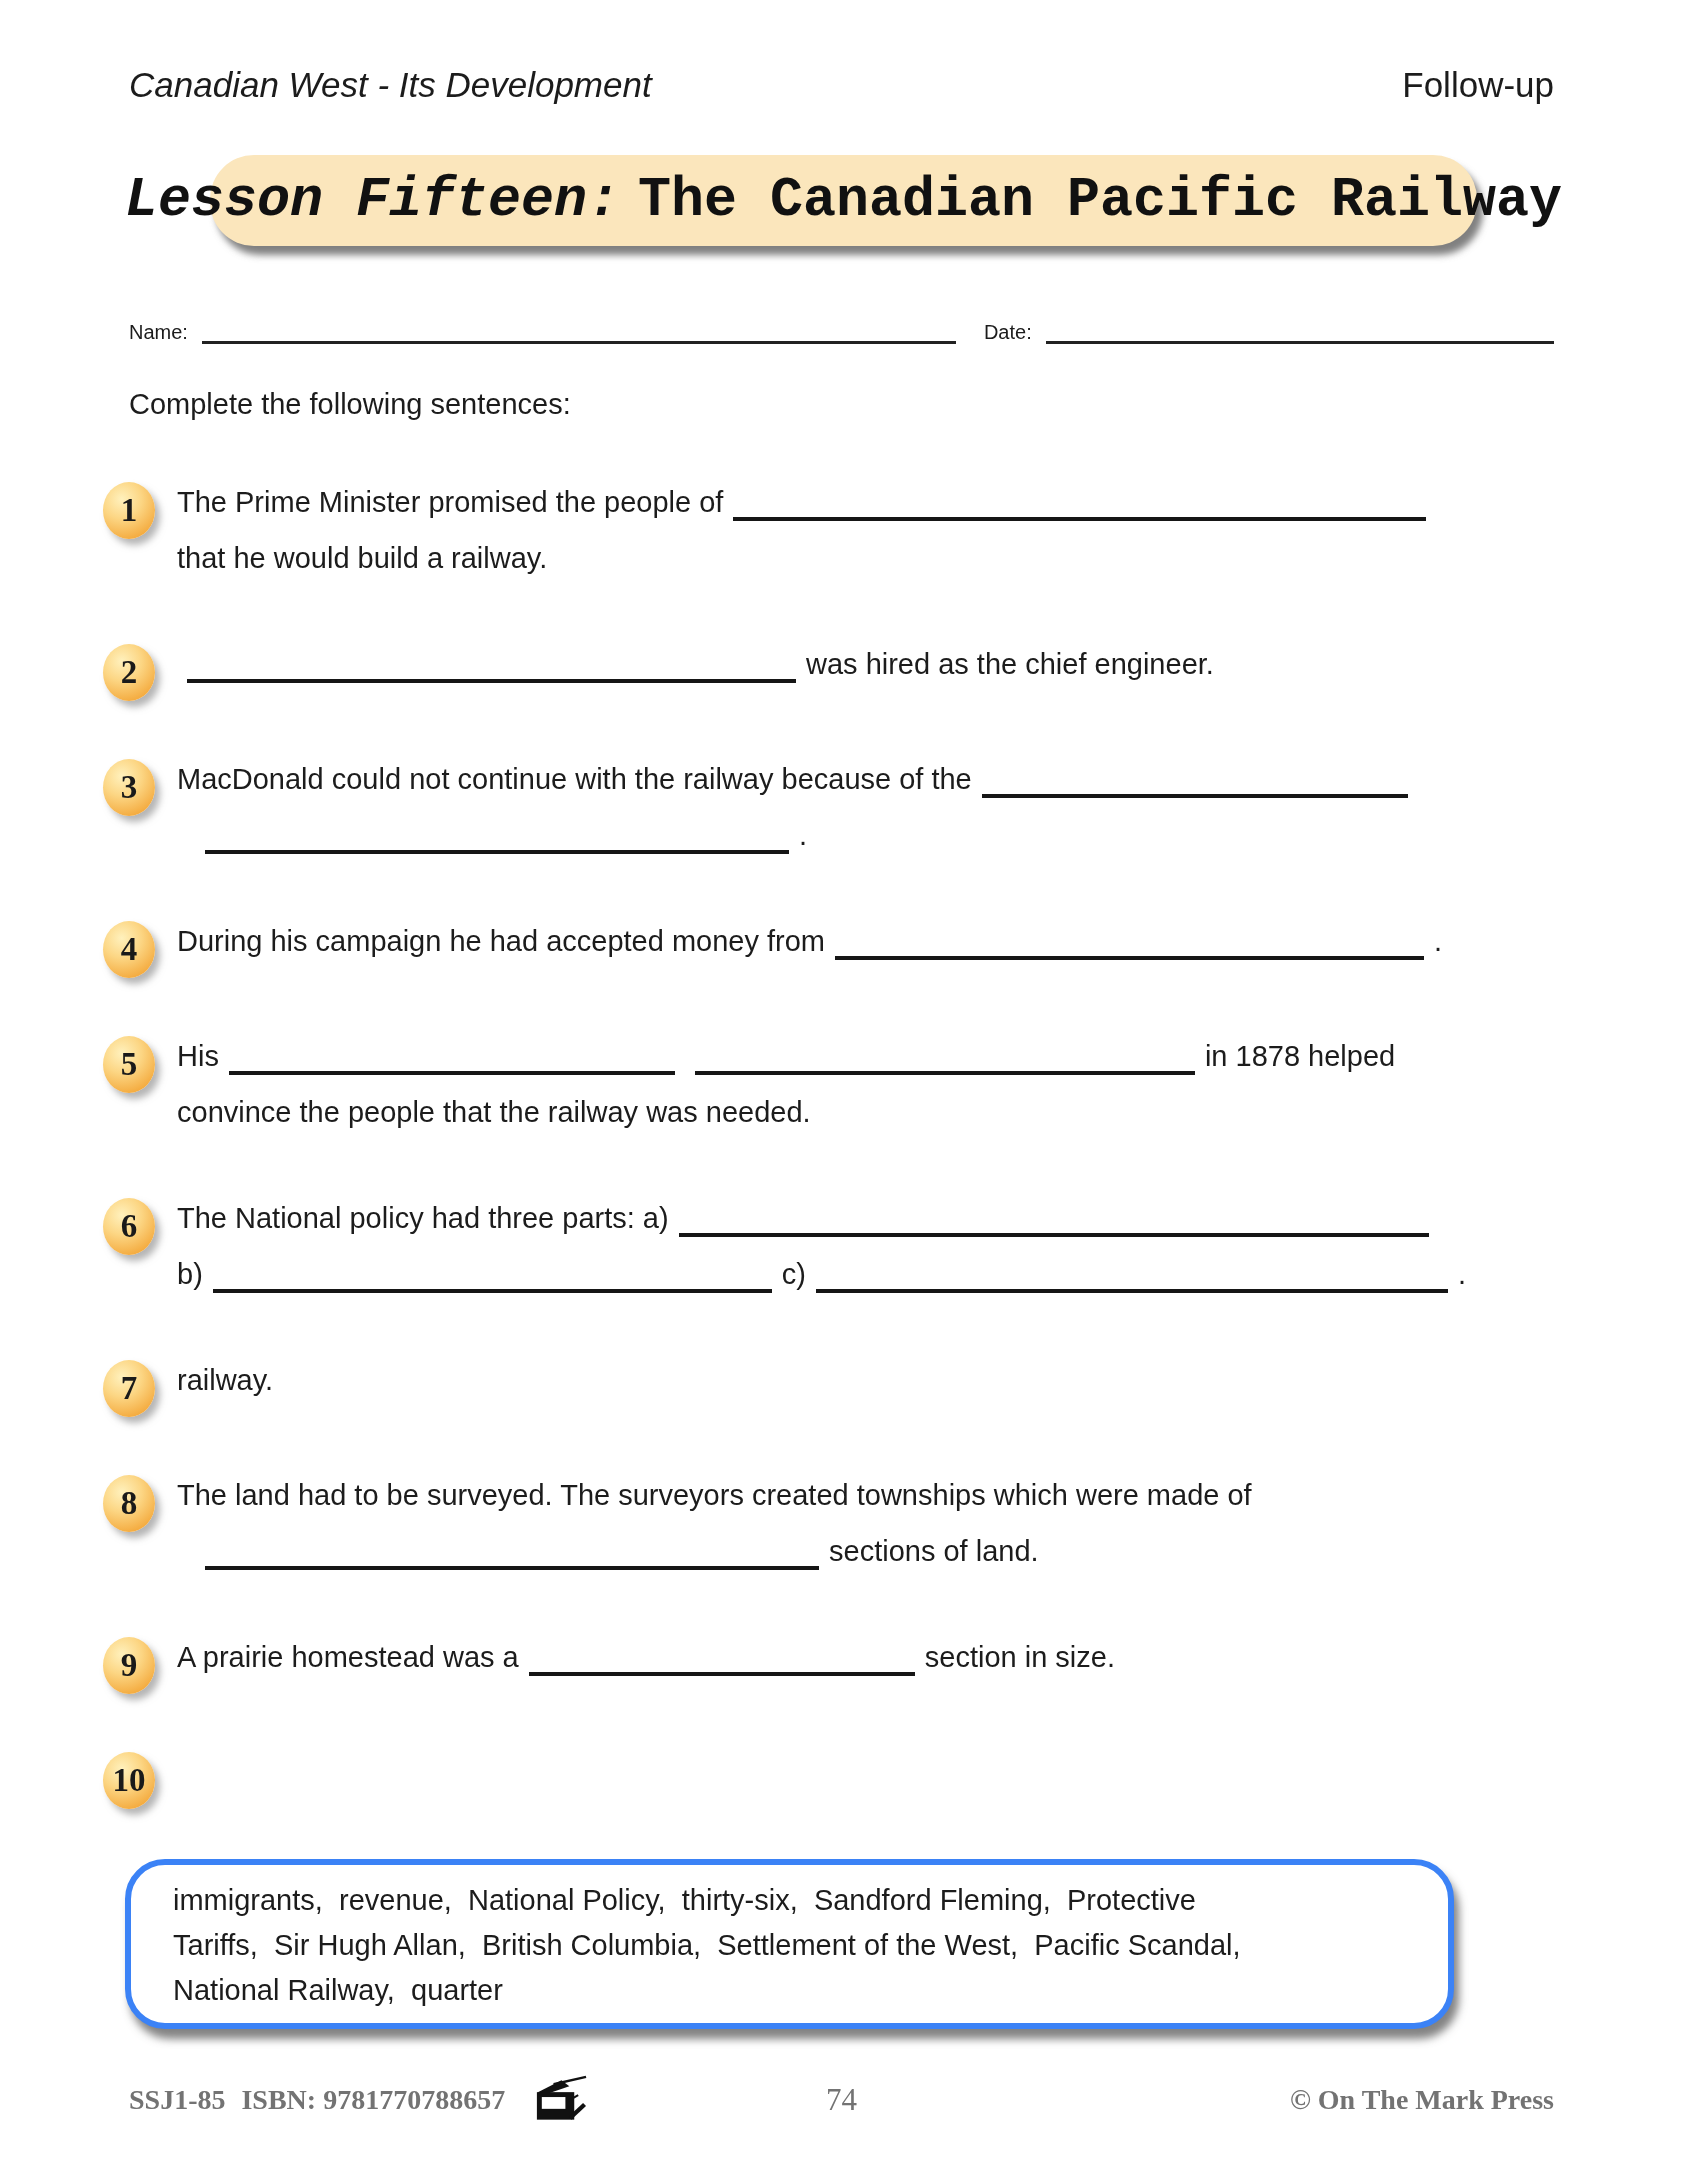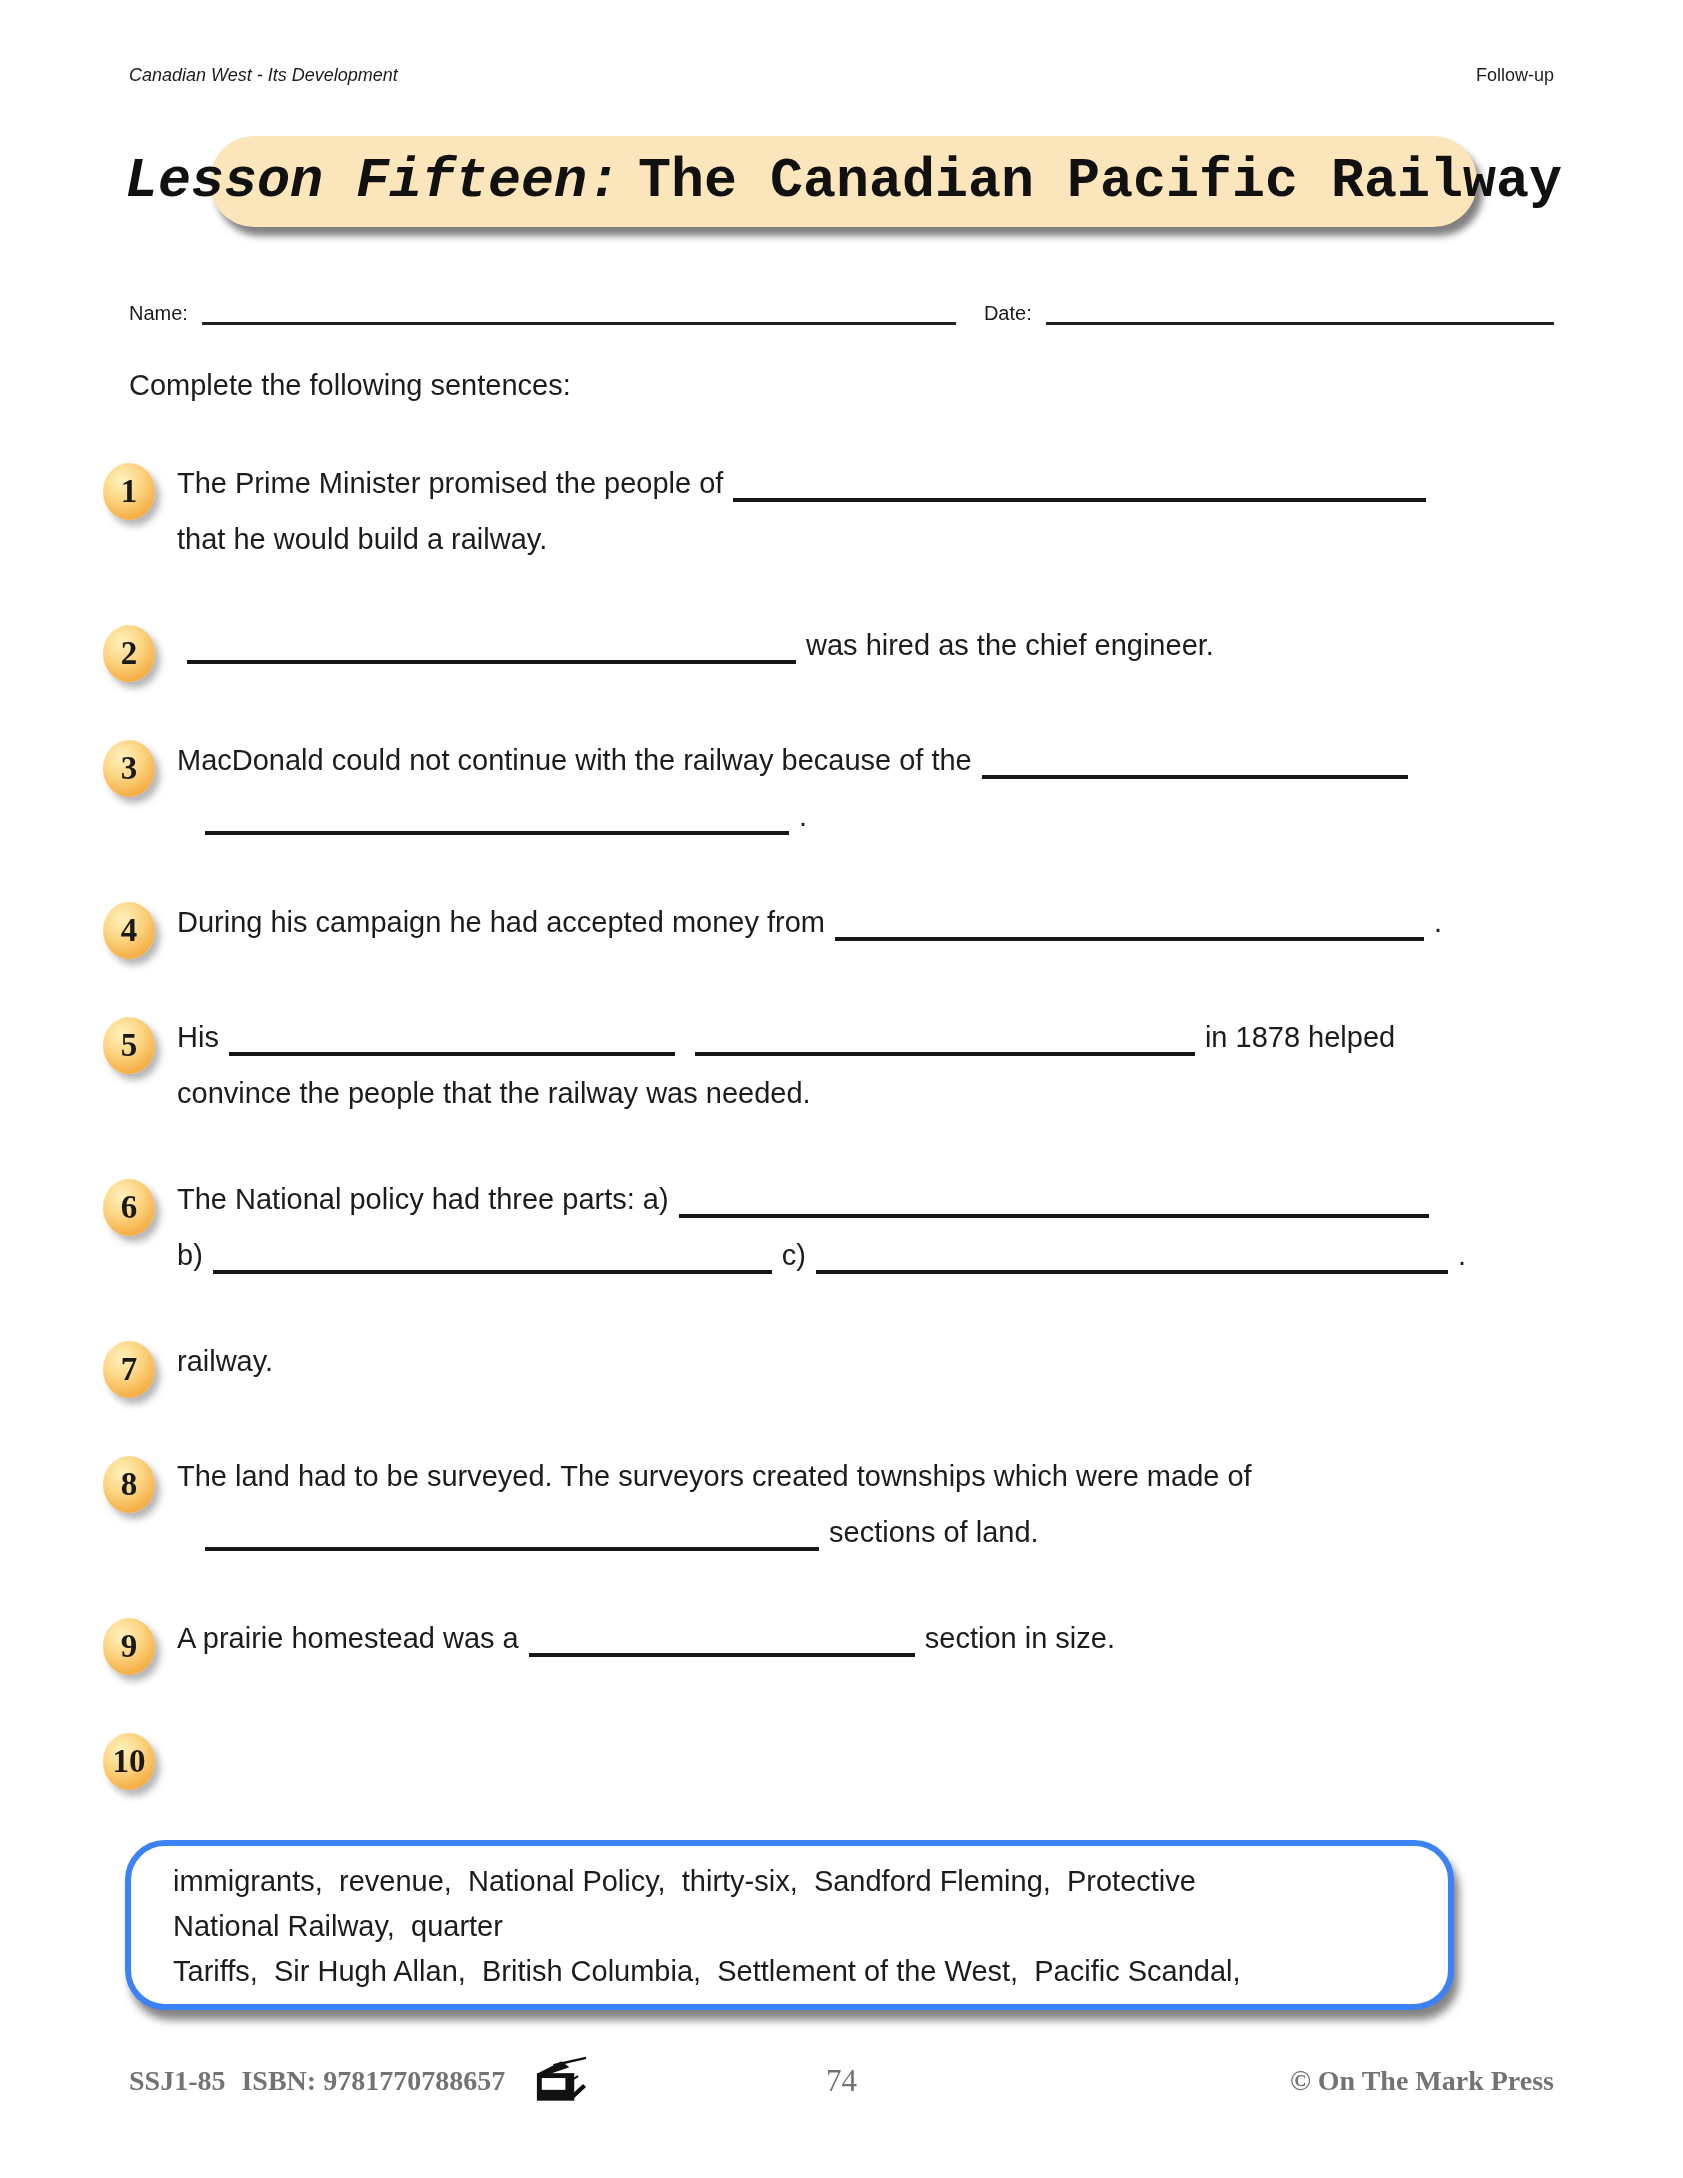--- a/index.html
+++ b/index.html
@@ -7,21 +7,21 @@
   .page {
     position:relative;
     width:1683px; height:2178px;
     background:#ffffff;
     padding:65px 129px 0 129px;
     overflow:hidden;
     font-family:"Liberation Sans", sans-serif;
     color:#1c1c1c;
   }
   
-  .hdr { display:flex; justify-content:space-between; align-items:flex-end; font-size:18px; }
+  .hdr { display:flex; justify-content:space-between; align-items:flex-end; font-size:35px; }
   .hdr .series { font-style:italic; }
   
   .banner {
     margin:50px 0 0 81px;
     width:1267px; height:91px;
     background:#fbe6bc;
     border-radius:44px;
     box-shadow:6px 9px 7px rgba(85,85,85,.75);
     display:flex; align-items:center; justify-content:center;
     font-family:Liberation Mono, monospace;
@@ -172,22 +172,22 @@
           <div class="q-line"><span class="q-text">A prairie homestead was a</span><span class="q-blank" style="width: 386px;"></span><span class="q-text">section in size.</span></div>
         </div>
       </div>
       <div class="question">
         <div class="badge">10</div>
       </div>
     </div>
 
   <div class="word-bank">
     <div class="wb-line">immigrants,  revenue,  National Policy,  thirty-six,  Sandford Fleming,  Protective</div>
+    <div class="wb-line">Tariffs,  Sir Hugh Allan,  British Columbia,  Settlement of the West,  Pacific Scandal,</div>
     <div class="wb-line">National Railway,  quarter</div>
-    <div class="wb-line">Tariffs,  Sir Hugh Allan,  British Columbia,  Settlement of the West,  Pacific Scandal,</div>
   </div>
 
   <div class="footer">
     <span>SSJ1-85</span>
     <span class="isbn">ISBN: 9781770788657</span>
     <span class="logo">
       <svg width="57" height="50" viewBox="0 0 116 100" xmlns="http://www.w3.org/2000/svg">
         <polygon points="14,34 62,10 78,22 20,42" fill="#111"></polygon>
         <line x1="46" y1="18" x2="112" y2="3" stroke="#111" stroke-width="5"></line>
         <rect x="12" y="34" width="76" height="56" fill="#111"></rect>

